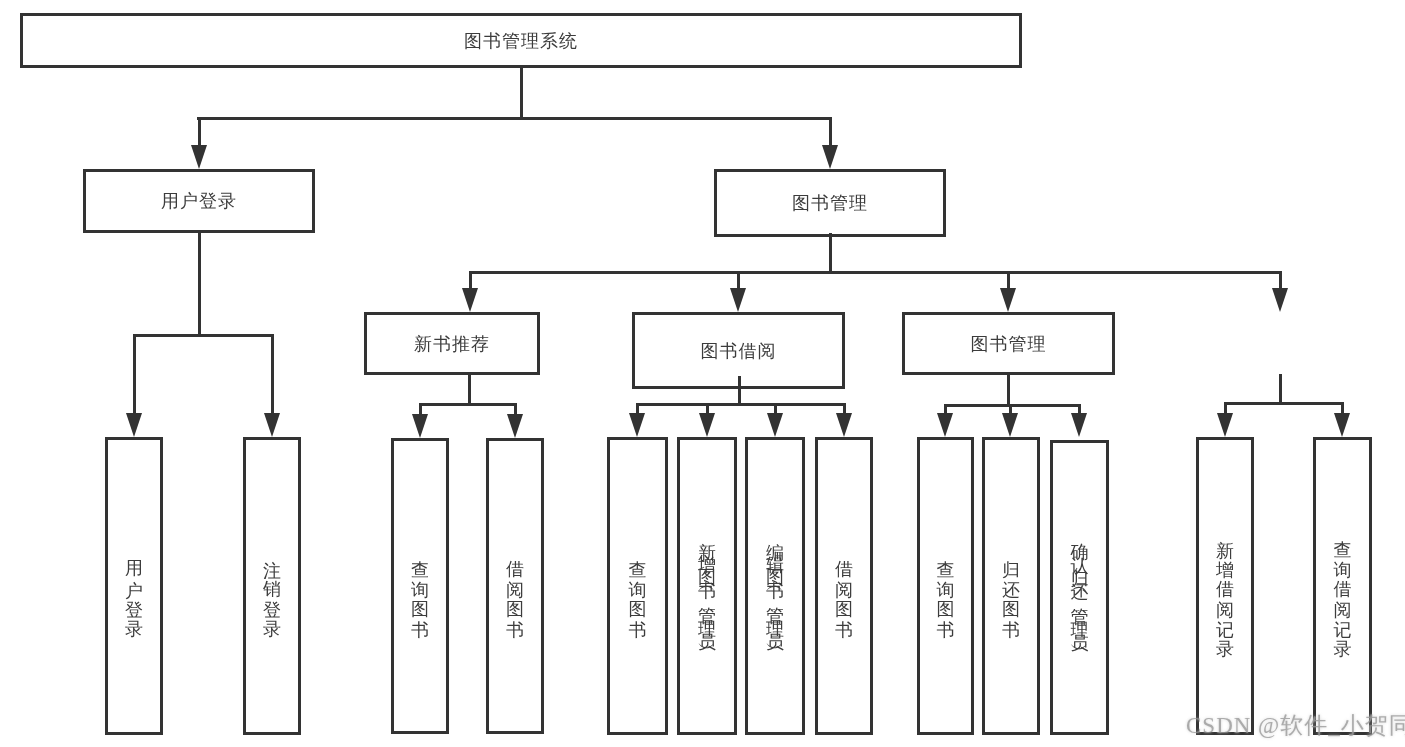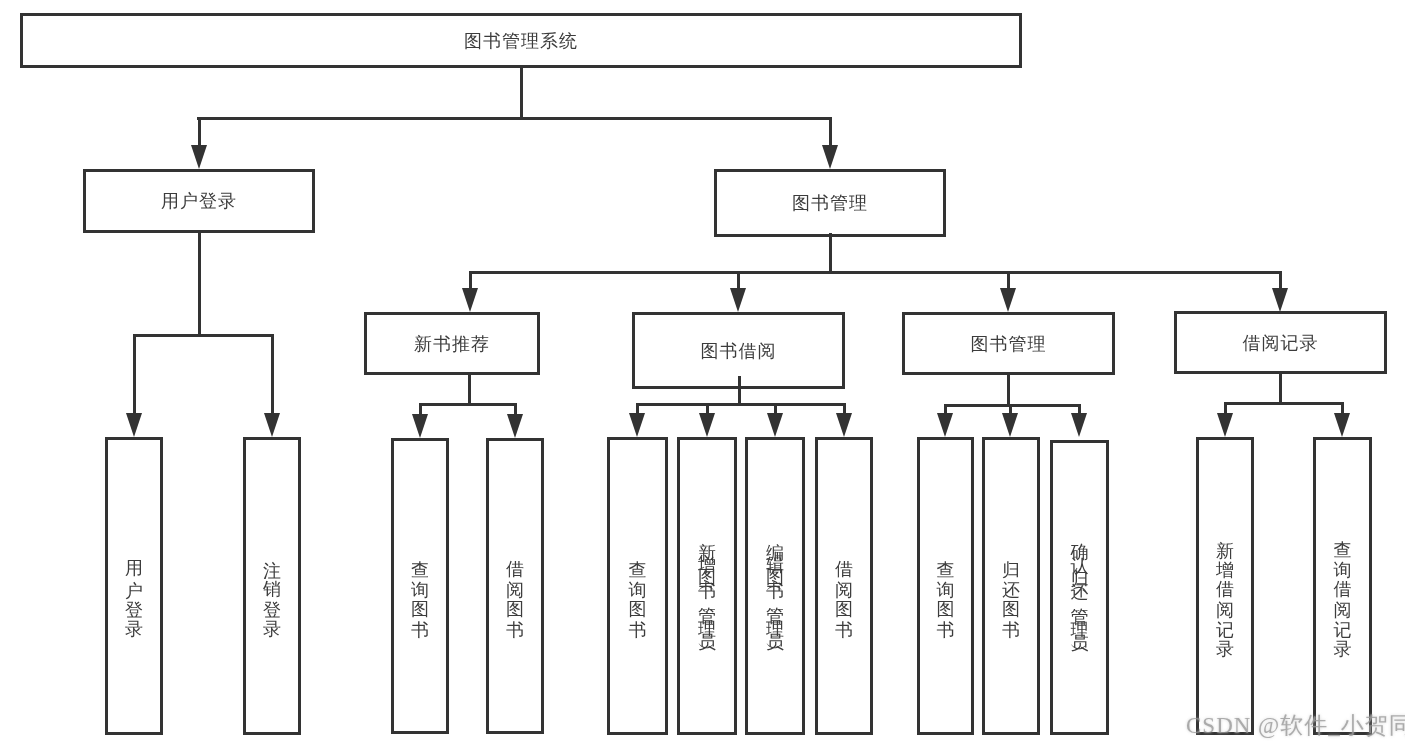--- a/index.html
+++ b/index.html
@@ -63,21 +63,20 @@
   <div class="vl" style="left:737px;top:271px;height:20px"></div>
   <div class="arrow" style="left:730px;top:288px"></div>
   <div class="vl" style="left:1007px;top:271px;height:20px"></div>
   <div class="arrow" style="left:1000px;top:288px"></div>
   <div class="vl" style="left:1279px;top:271px;height:20px"></div>
   <div class="arrow" style="left:1272px;top:288px"></div>
 
   <div class="box" style="left:364px;top:312px;width:176px;height:63px">新书推荐</div>
   <div class="box" style="left:632px;top:312px;width:213px;height:77px">图书借阅</div>
   <div class="box" style="left:902px;top:312px;width:213px;height:63px">图书管理</div>
-  <div class="box" style="left:1174px;top:311px;width:213px;height:63px">借阅记录</div>
 
   <div class="vl" style="left:468px;top:375px;height:31px"></div>
   <div class="hl" style="left:419px;top:403px;width:97px"></div>
   <div class="vl" style="left:419px;top:403px;height:13px"></div>
   <div class="arrow" style="left:412px;top:414px"></div>
   <div class="vl" style="left:514px;top:403px;height:13px"></div>
   <div class="arrow" style="left:507px;top:414px"></div>
 
   <div class="vl" style="left:738px;top:376px;height:30px"></div>
   <div class="hl" style="left:636px;top:403px;width:208px"></div>

